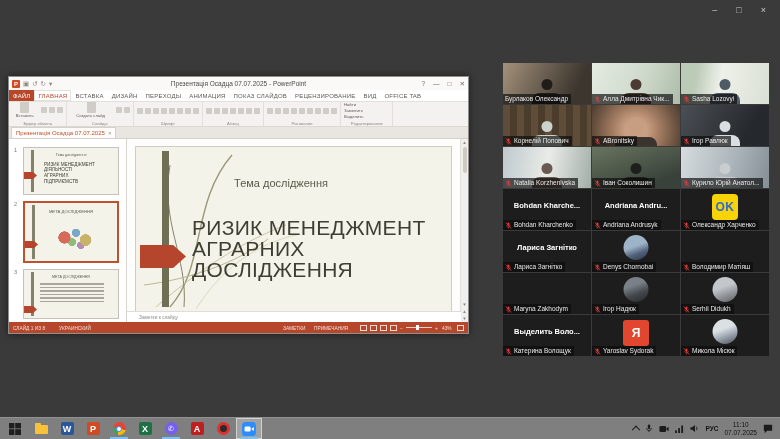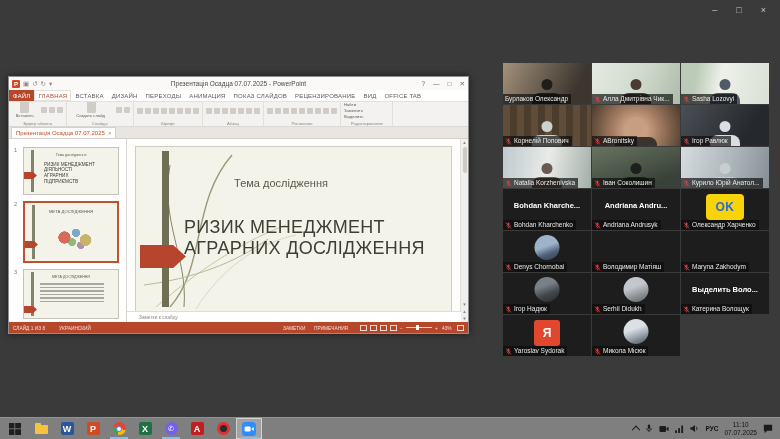--- a/index.html
+++ b/index.html
@@ -56,21 +56,21 @@
       radial-gradient(circle at 44% 66%,#8fba7a 0 12%,transparent 13%),
       radial-gradient(circle at 62% 78%,#b08fb6 0 10%,transparent 11%);}
   .tlines span{display:block;height:1.5px;background:#a9a69e;margin:2px 0 0 16px;width:64px;}
 
   .editor{flex:1;position:relative;background:#fdfdfc;min-width:0;}
   .slide{position:absolute;left:8px;top:7px;width:315px;height:164px;background:var(--slide-cream,#f4f3e9);
          border:1px solid #cfccc4;overflow:hidden;}
   .slide .bar{position:absolute;left:26px;top:4px;bottom:4px;width:7px;background:#6f6f55;}
   .deco{position:absolute;left:0;top:0;}
   .subtitle{position:absolute;left:70px;top:30px;width:150px;text-align:center;font-size:11px;color:#5a5a4a;}
-  .slide .title{position:absolute;left:48px;top:70px;font-size:18px;line-height:21px;color:#3e3e33;letter-spacing:.3px;}
+  .slide .title{position:absolute;left:56px;top:70px;font-size:21px;line-height:21px;color:#3e3e33;letter-spacing:.3px;}
   .slide .arrow{position:absolute;left:4px;top:98px;width:46px;height:23px;background:var(--arrow-red,#b5452c);
                 clip-path:polygon(0 0,72% 0,100% 50%,72% 100%,0 100%);}
   .vscroll{position:absolute;right:0;top:0;bottom:0;width:7px;background:#f1efed;border-left:1px solid #e2ded9;
            display:flex;flex-direction:column;align-items:center;color:#8a8682;font-size:4.5px;padding:1px 0;gap:2px;}
   .vthumb{width:4px;height:26px;background:#cdc9c4;border-radius:2px;}
   .vspace{flex:1;}
   .notesbar{position:absolute;left:0;right:7px;bottom:0;height:10px;background:#fff;border-top:1px solid #e0dcd8;
             display:flex;align-items:center;padding-left:12px;}
   .notesbar span{font-size:6px;transform:scale(.8);transform-origin:left center;color:#8f8b87;white-space:nowrap;}
   .statusbar{height:11px;background:var(--ppt-red,#b7472a);display:flex;align-items:center;padding:0 4px;flex:0 0 auto;color:#f5ded5;}
@@ -103,21 +103,21 @@
   .closeup::before{width:17px;height:17px;top:-4px;background:#c79e82;}
   .closeup::after{width:42px;height:13px;background:#3b342e;}
   .dname{position:absolute;inset:0 2px 8px 2px;display:flex;align-items:center;justify-content:center;
          color:#fff;font-weight:bold;font-size:7.5px;text-align:center;white-space:nowrap;overflow:hidden;}
   .photo{position:absolute;left:50%;top:4px;transform:translateX(-50%);width:25px;height:25px;border-radius:50%;}
   .ph1{background:linear-gradient(160deg,#9db3c8 0 45%,#51617a 70%,#2e3a4a);}
   .ph2{background:linear-gradient(160deg,#7a8087 0 35%,#43474c 65%,#26282b);}
   .ph3{background:linear-gradient(160deg,#c3c7cb 0 40%,#8d9196 70%,#5c6065);}
   .ph4{background:linear-gradient(160deg,#dbe0e5 0 40%,#a9b1ba 60%,#4a5058);}
   .badge{position:absolute;left:50%;top:44%;transform:translate(-50%,-50%);display:flex;align-items:center;justify-content:center;font-weight:bold;}
-  .badge-ok{width:38px;height:26px;background:var(--ok-yellow,#f7d308);color:var(--ok-blue,#2b6bd8);font-size:12px;border-radius:4px;letter-spacing:.5px;}
+  .badge-ok{width:26px;height:26px;background:var(--ok-yellow,#f7d308);color:var(--ok-blue,#2b6bd8);font-size:12px;border-radius:4px;letter-spacing:.5px;}
   .badge-ya{width:26px;height:26px;background:var(--ya-red,#e0472e);color:#fff;font-size:12px;border-radius:3px;}
   .plabel{position:absolute;left:0;bottom:0;max-width:97%;display:flex;align-items:center;gap:2px;
           background:rgba(12,12,12,.68);color:#e9e9e9;font-size:6.5px;line-height:8px;padding:1px 3px 1px 2px;
           white-space:nowrap;overflow:hidden;}
 
   
   .taskbar{position:absolute;left:0;right:0;bottom:0;height:22px;background:var(--taskbar-bg,#7f7f7f);
            border-top:1px solid #929292;display:flex;align-items:center;padding:0 2px;box-sizing:border-box;}
   .tbtn{width:26px;height:21px;display:flex;align-items:center;justify-content:center;position:relative;flex:0 0 auto;}
   .tbtn.running::after{content:"";position:absolute;left:4px;right:4px;bottom:0;height:2px;background:#79c2f2;}
@@ -497,20 +497,32 @@
       <div class="tile">
         <div class="badge badge-ok">OK</div>
         <div class="plabel">
           <svg viewBox="0 0 10 10" width="7" height="7">
             <rect x="3.6" y="0.8" width="2.8" height="4.4" rx="1.4" fill="#e23b3b"></rect>
             <path d="M2.4 4.6a2.6 2.6 0 0 0 5.2 0" fill="none" stroke="#e23b3b" stroke-width="1"></path>
             <line x1="5" y1="7.4" x2="5" y2="9.2" stroke="#e23b3b" stroke-width="1"></line>
             <line x1="1.3" y1="0.8" x2="8.7" y2="9.2" stroke="#e23b3b" stroke-width="1.2"></line>
           </svg>
           <span>Олександр Харченко</span>
+        </div>
+      </div>
+      <div class="tile">
+        <div class="dname">Лариса Загнітко</div>
+        <div class="plabel">
+          <svg viewBox="0 0 10 10" width="7" height="7">
+            <rect x="3.6" y="0.8" width="2.8" height="4.4" rx="1.4" fill="#e23b3b"></rect>
+            <path d="M2.4 4.6a2.6 2.6 0 0 0 5.2 0" fill="none" stroke="#e23b3b" stroke-width="1"></path>
+            <line x1="5" y1="7.4" x2="5" y2="9.2" stroke="#e23b3b" stroke-width="1"></line>
+            <line x1="1.3" y1="0.8" x2="8.7" y2="9.2" stroke="#e23b3b" stroke-width="1.2"></line>
+          </svg>
+          <span>Лариса Загнітко</span>
         </div>
       </div>
       <div class="tile">
         <div class="photo ph1"></div>
         <div class="plabel">
           <svg viewBox="0 0 10 10" width="7" height="7">
             <rect x="3.6" y="0.8" width="2.8" height="4.4" rx="1.4" fill="#e23b3b"></rect>
             <path d="M2.4 4.6a2.6 2.6 0 0 0 5.2 0" fill="none" stroke="#e23b3b" stroke-width="1"></path>
             <line x1="5" y1="7.4" x2="5" y2="9.2" stroke="#e23b3b" stroke-width="1"></line>
             <line x1="1.3" y1="0.8" x2="8.7" y2="9.2" stroke="#e23b3b" stroke-width="1.2"></line>

